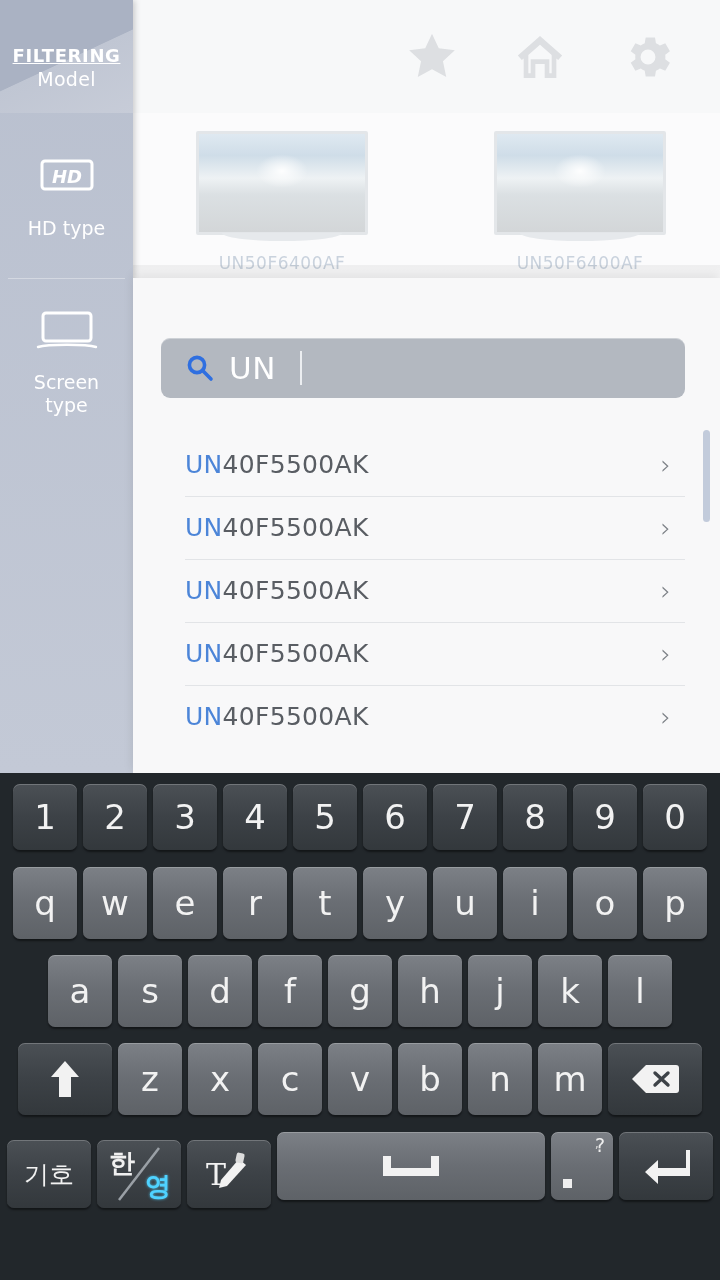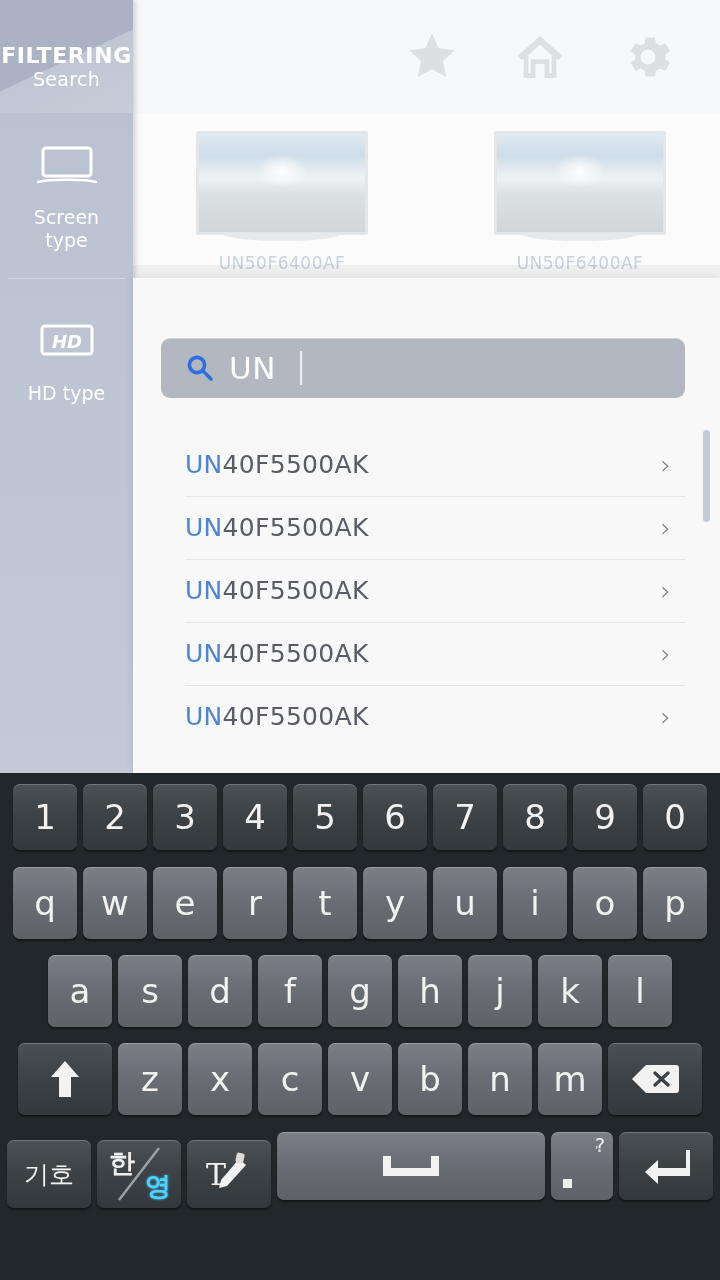--- a/index.html
+++ b/index.html
@@ -65,21 +65,21 @@
   #sidebar {
     position: absolute; left: 0; top: 0; width: 133px; height: 773px;
     background: linear-gradient(180deg,#b9c0cf 0%, #c3c9d6 100%);
     box-shadow: 2px 0 6px rgba(0,0,0,.18);
     z-index: 5;
   }
   #sidebar-head {
     position: relative; height: 113px; color: #fff; text-align: center; padding-top: 45px;
     background: linear-gradient(155deg,#aab2c3 0%, #aab2c3 52%, #c0c6d3 52.5%, #c7ccd8 100%);
   }
-  #sidebar-head .t1 { font-size: 22px; font-weight: 700; letter-spacing: .6px; line-height: 22px; }
+  #sidebar-head .t1 { font-size: 18px; font-weight: 700; letter-spacing: .6px; line-height: 22px; text-decoration: underline; }
   #sidebar-head .t2 { font-size: 19px; font-weight: 400; letter-spacing: .3px; line-height: 24px; }
   .side-item {
     height: 165px; display: flex; flex-direction: column; align-items: center; justify-content: center;
     color: #ffffff; text-align: center; position: relative;
   }
   .side-item + .side-item::before {
     content: ""; position: absolute; left: 8px; right: 8px; top: 0; height: 1px; background: rgba(255,255,255,.35);
   }
   .side-item .lbl { font-size: 19px; line-height: 23px; margin-top: 16px; font-weight: 400; }
   .side-item.active { background: #f3f3f3; color: #5b5f66; }
@@ -207,45 +207,45 @@
         </div>
 
       </div>
     </div>
     <div id="cards-shadow"></div>
   </div>
 
   <div id="sidebar">
     <div id="sidebar-head">
       <div class="t1">FILTERING</div>
-      <div class="t2">Search</div>
-    </div>
-
+      <div class="t2">Model</div>
+    </div>
+
+
+    <div class="side-item">
+      <div class="si-icon">
+        <svg width="66" height="44" viewBox="0 0 66 44">
+          <rect x="8" y="7" width="50" height="28" rx="3" fill="none" stroke="#ffffff" stroke-width="3"></rect>
+          <text x="33" y="29" text-anchor="middle" font-family="DejaVu Sans, sans-serif" font-size="18" font-weight="700" font-style="italic" fill="#ffffff">HD</text>
+        </svg>
+      </div>
+      <div class="lbl">HD type</div>
+    </div>
 
     <div class="side-item">
       <div class="si-icon">
         <svg width="66" height="44" viewBox="0 0 66 44">
           <rect x="9" y="5" width="48" height="28" rx="3" fill="none" stroke="#ffffff" stroke-width="3"></rect>
           <path d="M4 39c10-3 48-3 58 0" fill="none" stroke="#ffffff" stroke-width="2.4" stroke-linecap="round"></path>
         </svg>
       </div>
       <div class="lbl">
         <span>Screen</span><br>
         <span>type</span>
       </div>
-    </div>
-
-    <div class="side-item">
-      <div class="si-icon">
-        <svg width="66" height="44" viewBox="0 0 66 44">
-          <rect x="8" y="7" width="50" height="28" rx="3" fill="none" stroke="#ffffff" stroke-width="3"></rect>
-          <text x="33" y="29" text-anchor="middle" font-family="DejaVu Sans, sans-serif" font-size="18" font-weight="700" font-style="italic" fill="#ffffff">HD</text>
-        </svg>
-      </div>
-      <div class="lbl">HD type</div>
     </div>
 
   </div>
 
   <div id="panel">
 
     <div id="searchbar">
       <span class="mag">
         <svg viewBox="0 0 30 30">
             <circle cx="12" cy="12" r="7.6"></circle>

